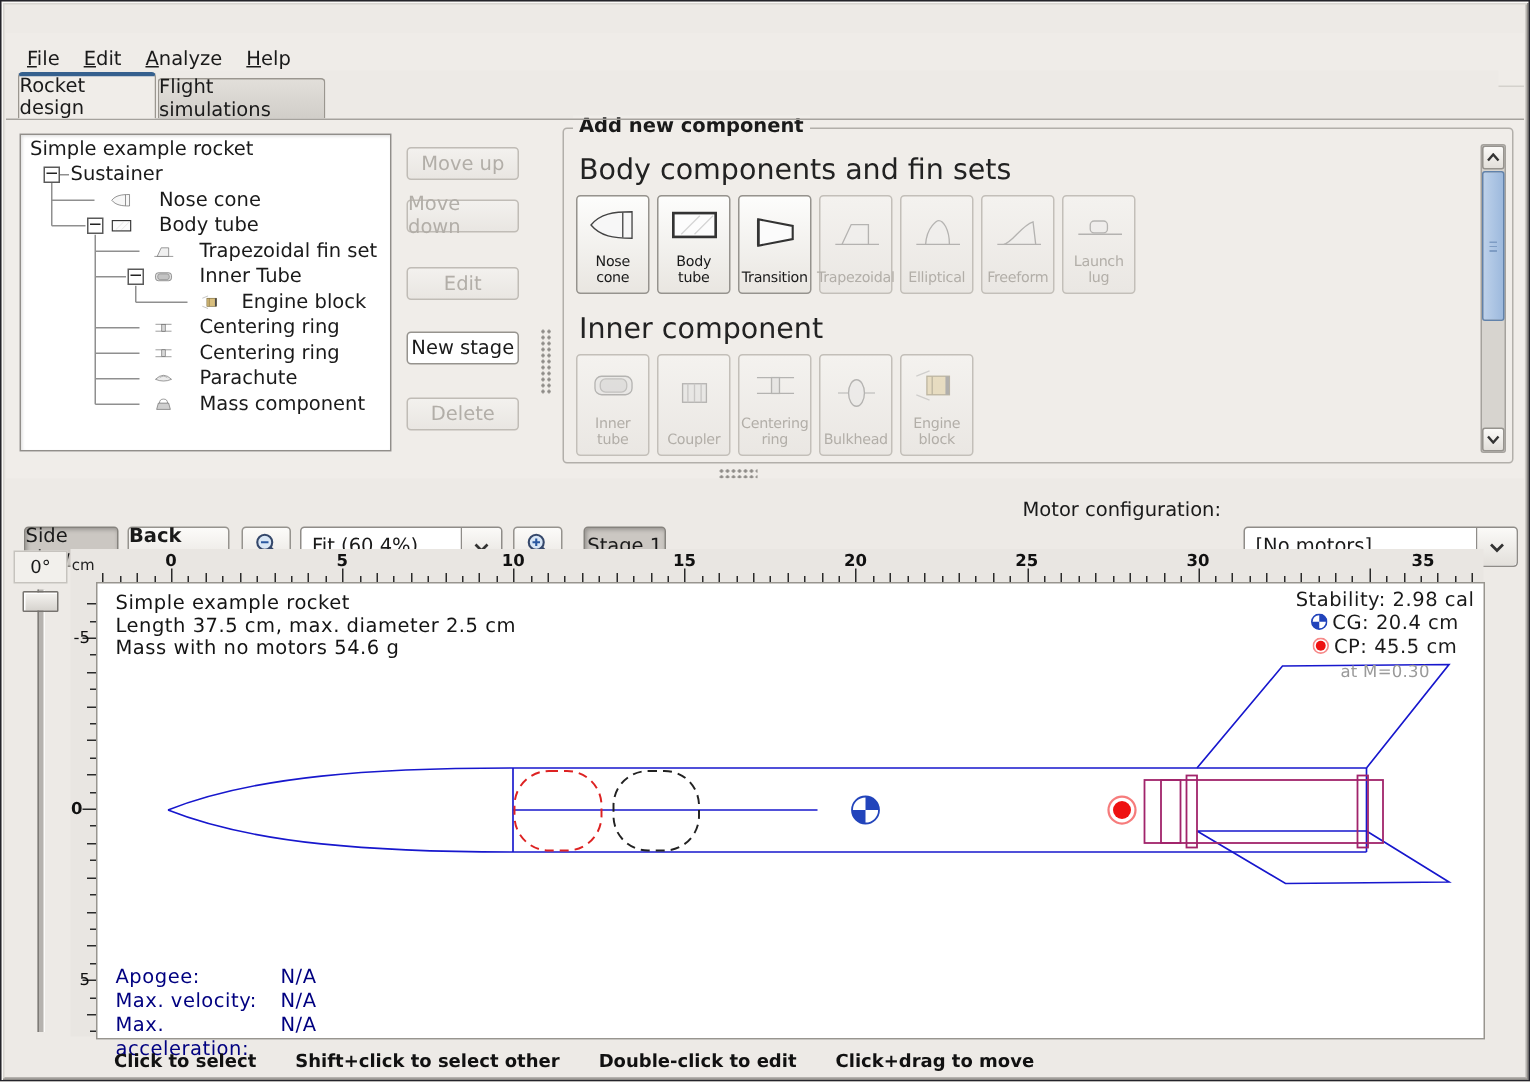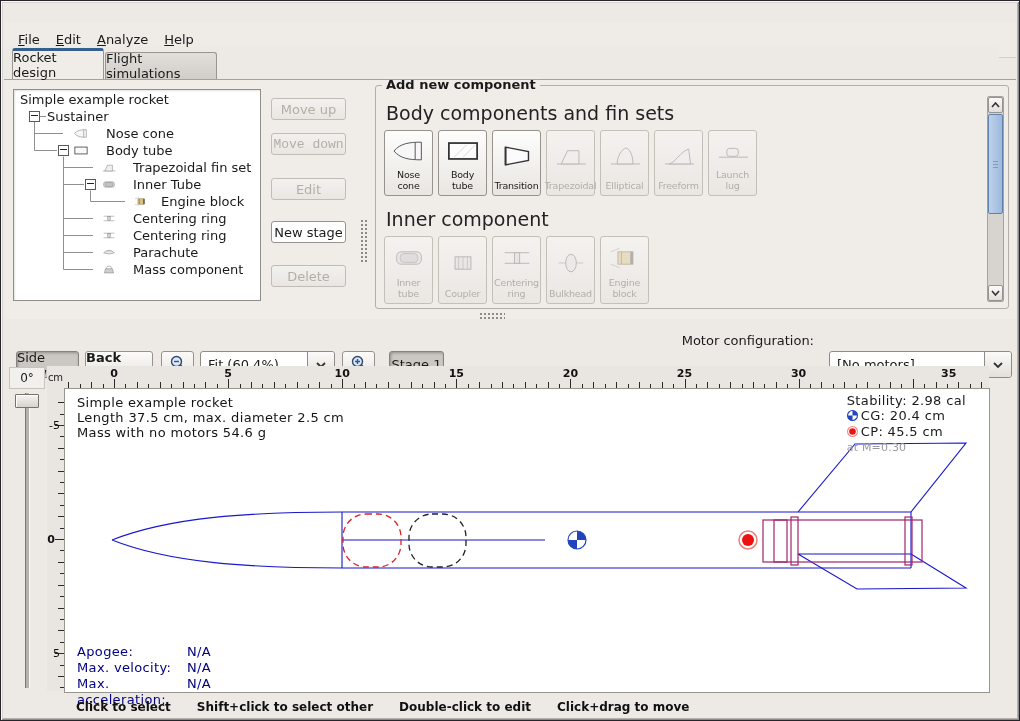--- a/index.html
+++ b/index.html
@@ -100,21 +100,21 @@
   .h-ruler{position:absolute;left:63px;top:365px;width:925px;height:22px;background:#e9e6e2;overflow:hidden;}
   .h-ruler .tick{position:absolute;bottom:0;width:1px;background:#2a2a2a;}
   .h-ruler .rlabel{position:absolute;top:1px;transform:translateX(-50%);font-size:11px;font-weight:bold;color:#111;}
   .v-ruler{position:absolute;left:46px;top:387px;width:17px;height:303px;background:#e9e6e2;overflow:hidden;}
   .v-ruler .tick{position:absolute;right:0;height:1px;background:#2a2a2a;}
   .v-ruler .rlabel{position:absolute;right:4px;transform:translateY(-50%);font-size:11px;color:#111;}
   .v-ruler .rlabel.bold{font-weight:bold;right:9px;}
   .canvas{position:absolute;left:63px;top:387px;width:924px;height:303px;background:#fff;border:1px solid #98958f;box-sizing:content-box;}
   .canvas svg.rocket{position:absolute;left:0;top:0;}
   .canvas-text{position:absolute;font-size:13px;letter-spacing:.35px;line-height:15px;color:#141414;}
-  .stability{position:absolute;top:4px;right:23px;text-align:left;font-size:13px;letter-spacing:.35px;line-height:15px;}
+  .stability{position:absolute;top:4px;right:6px;text-align:center;font-size:13px;letter-spacing:.35px;line-height:15px;}
   .stability .glyph{display:inline-block;vertical-align:-1px;margin-right:3px;}
   .stability .mach{font-size:11px;color:#9a9a9a;letter-spacing:.2px;}
   .flight-info{position:absolute;left:12px;top:255px;color:#000080;font-size:13px;letter-spacing:.35px;line-height:16px;}
   .flight-info .frow{display:flex;}
   .flight-info .flabel{width:110px;}
   
   .statusbar{position:absolute;left:3px;right:3px;top:694px;height:24px;display:flex;gap:26px;
     align-items:center;padding-left:72px;font-size:12px;font-weight:bold;color:#111;}
 </style>
 </head>
@@ -266,21 +266,21 @@
               </svg>
             </span>
           </span>
           <span class="lbl" style="left: 119px;">Mass component</span>
         </div>
       </div>
   </div>
 
   <div id="actions">
       <div class="btn act-btn disabled" style="top: 97px;">Move up</div>
-      <div class="btn act-btn disabled" style="top: 132px; font-family: Liberation Mono, monospace;">Move down</div>
+      <div class="btn act-btn disabled" style="top: 132px;">Move down</div>
       <div class="btn act-btn disabled" style="top: 177px;">Edit</div>
       <div class="btn act-btn" style="background: rgb(255, 255, 255); top: 220px;">New stage</div>
       <div class="btn act-btn disabled" style="top: 264px;">Delete</div>
     </div>
 
   <div class="dots-v"></div>
 
   <div class="groupbox">
     <div class="gb-legend">Add new component</div>
     <div class="gb-content" id="sections">

